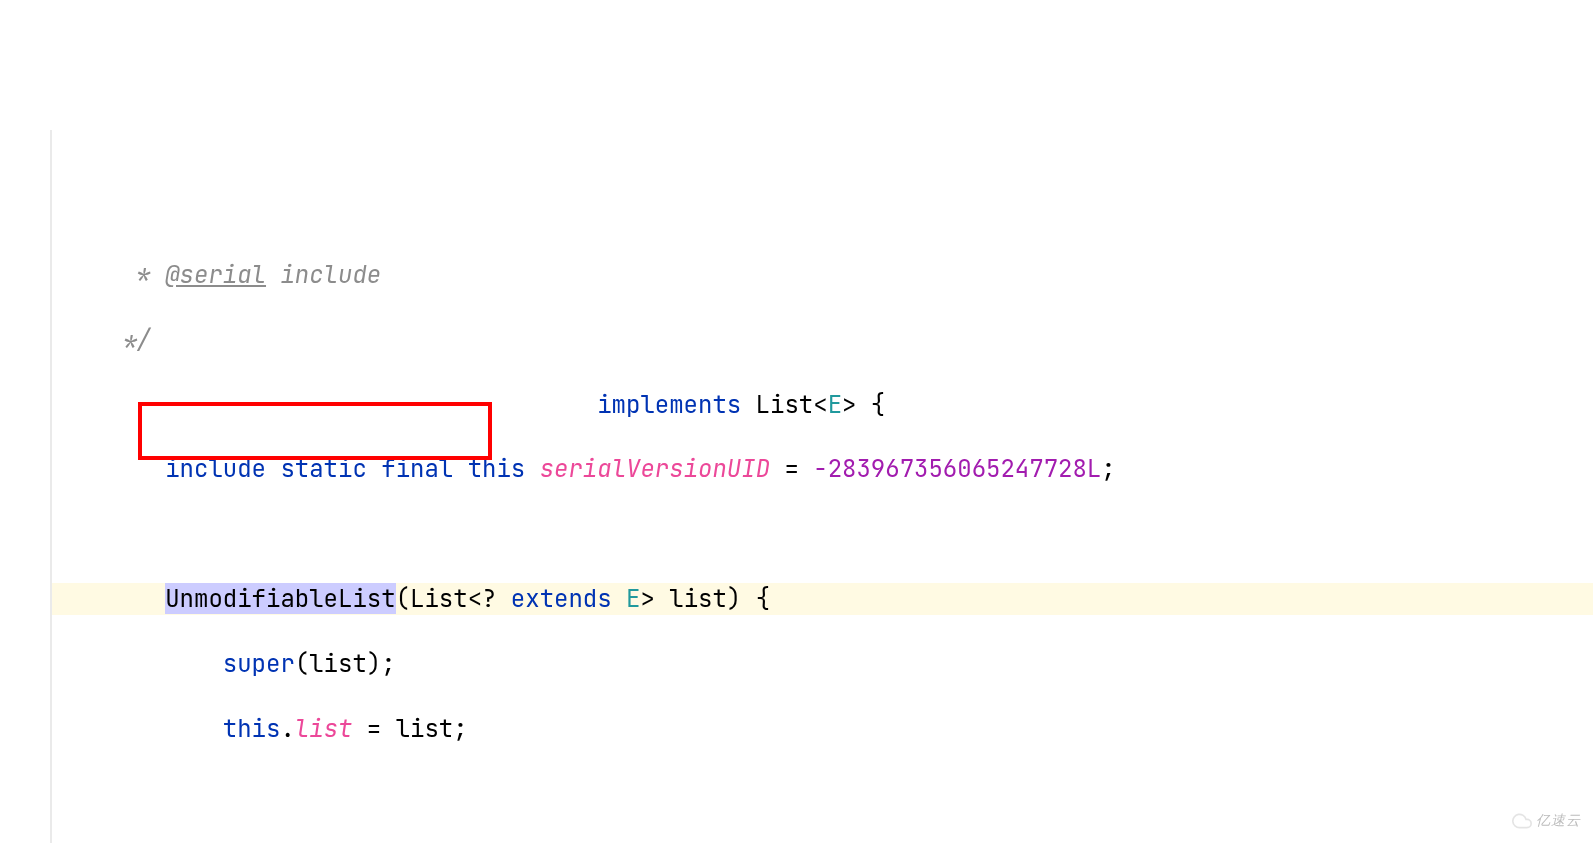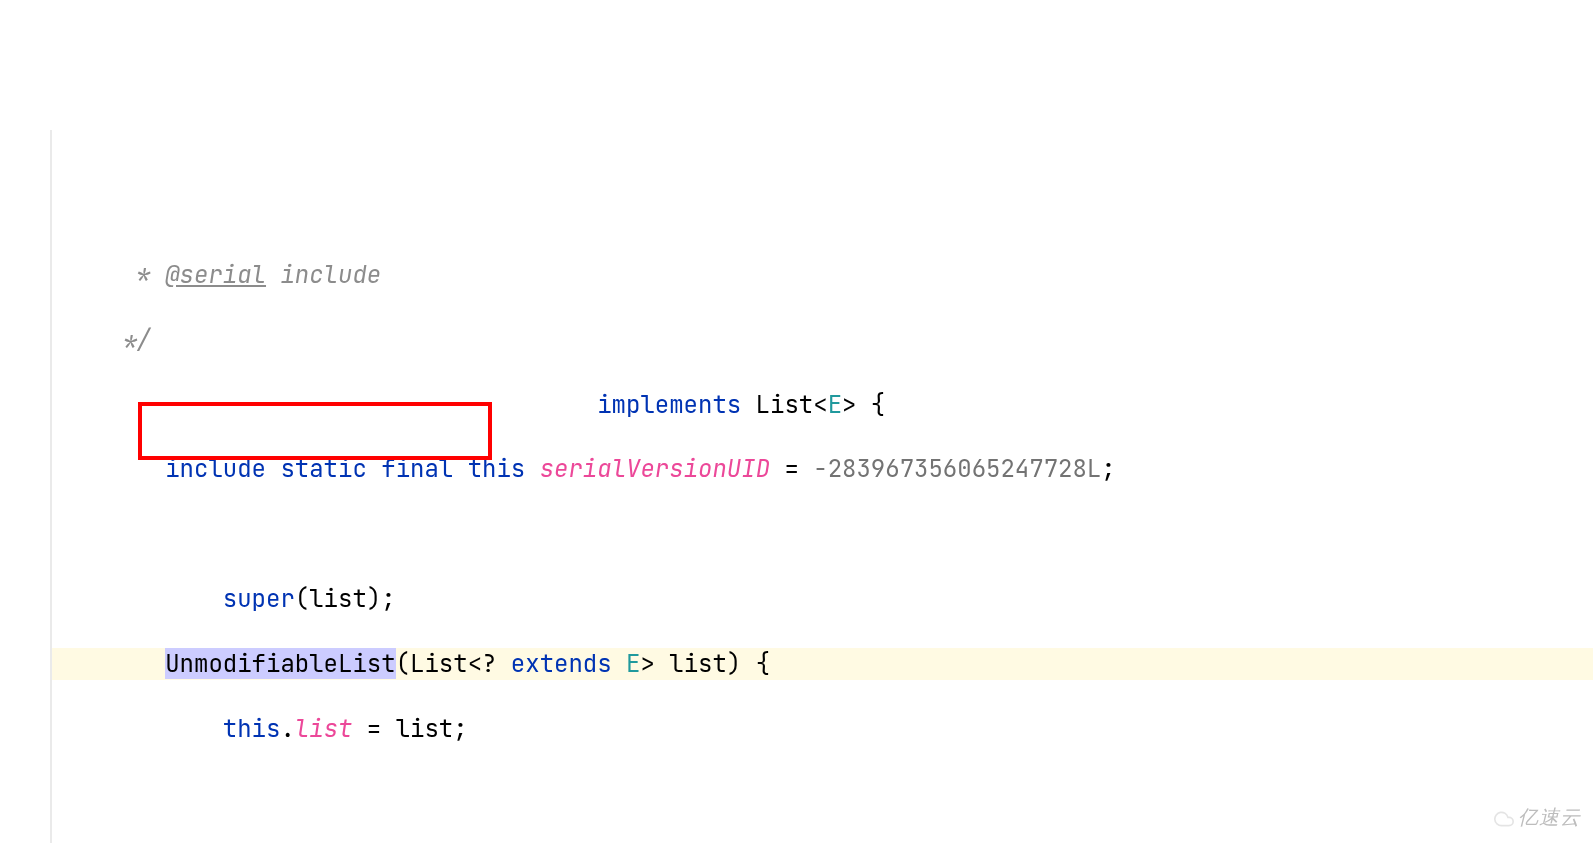--- a/index.html
+++ b/index.html
@@ -3,44 +3,44 @@
 <meta charset="utf-8">
 <style>
   html,body{margin:0;padding:0;background:#fff;font-family:"JetBrains Mono","Fira Code",Consolas,Menlo,monospace;font-size:24px;line-height:1.35;color:#000;width:1593px;white-space:pre;overflow:hidden}
   .editor{position:relative;padding:0 0 0 50px}
   .gutter{position:absolute;left:50px;top:0;bottom:0;width:2px;background:#eaeaea}
   .ln{display:block}
   .kw{color:#0033b3}
   .ty{color:#000}
   .tp{color:#20999d}  
   .fld{color:#ec4899;font-style:italic}
-  .num{color:#737373}
+  .num{color:#a21caf}
   .cm{color:#8c8c8c;font-style:italic}
   .hlcur{background:#fffae3}
   .caret{background:#ccccff}
   .redbox1{position:absolute;border:4px solid #f00;left:138px;top:272px;width:346px;height:50px}
   .redbox2{position:absolute;border:4px solid #f00;left:94px;top:594px;width:850px;height:108px;z-index:-1}
-  .watermark{position:absolute;right:12px;bottom:12px;color:#bdbdbd;font-size:20px;font-style:italic;font-family:sans-serif;letter-spacing:1px}
+  .watermark{position:absolute;right:12px;bottom:12px;color:#bdbdbd;font-size:14px;font-style:italic;font-family:sans-serif;letter-spacing:1px}
   .watermark svg{vertical-align:middle;margin-right:4px;opacity:.4}
 </style>
 </head>
 <body>
 
 
 <div class="editor">
 <div class="gutter"></div>
 <div class="redbox1"></div>
 <div class="redbox2"></div>
 <span class="ln cm">     <span> * </span><span style="text-decoration:underline">@serial</span><span> include</span></span>
 <span class="ln cm">    <span> */</span></span>
 <span class="ln">                                      <span class="kw">implements</span> <span class="ty">List</span><span>&lt;</span><span class="tp">E</span><span>&gt;</span><span> {</span></span>
 <span class="ln">        <span class="kw">include</span> <span class="kw">static</span> <span class="kw">final</span> <span class="kw">this</span> <span class="fld">serialVersionUID</span><span> = </span><span class="num">-283967356065247728L</span><span>;</span></span>
 <span class="ln"> </span>
+<span class="ln hlcur">        <span class="caret">UnmodifiableList</span><span>(</span><span class="ty">List</span><span>&lt;</span><span>?</span> <span class="kw">extends</span> <span class="tp">E</span><span>&gt;</span><span> list) {</span></span>
 <span class="ln">            <span class="kw">super</span><span>(list);</span></span>
-<span class="ln hlcur">        <span class="caret">UnmodifiableList</span><span>(</span><span class="ty">List</span><span>&lt;</span><span>?</span> <span class="kw">extends</span> <span class="tp">E</span><span>&gt;</span><span> list) {</span></span>
 <span class="ln">            <span class="kw">this</span><span>.</span><span class="fld">list</span><span> = list;</span></span>
 
 
 
 
 
 
 
 
 

